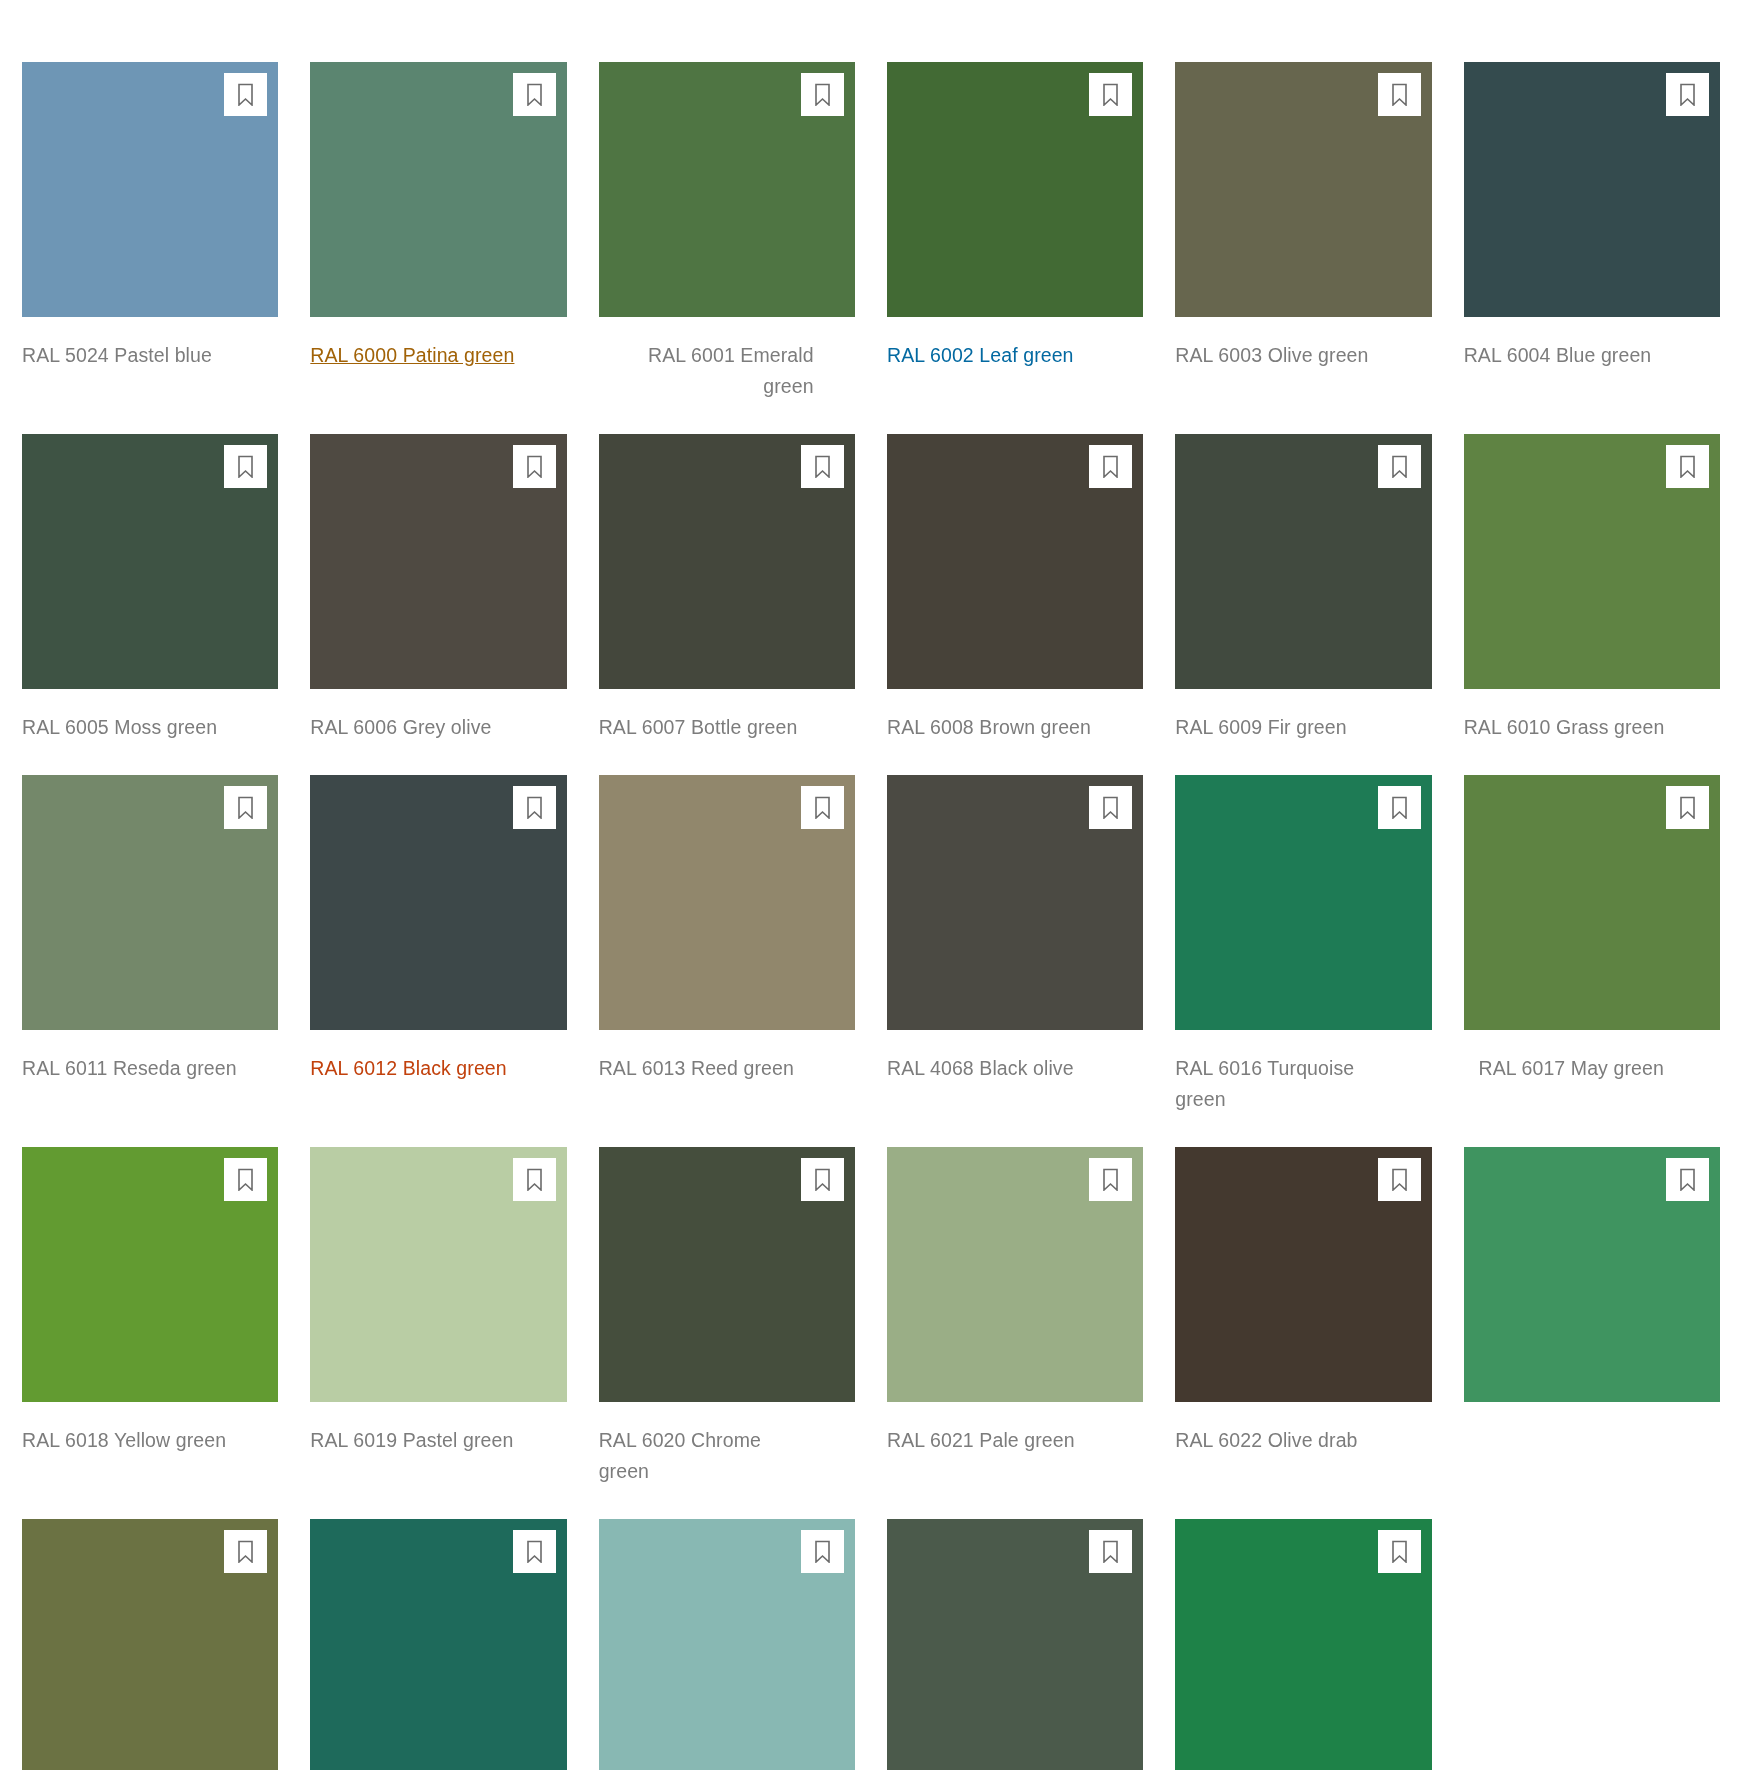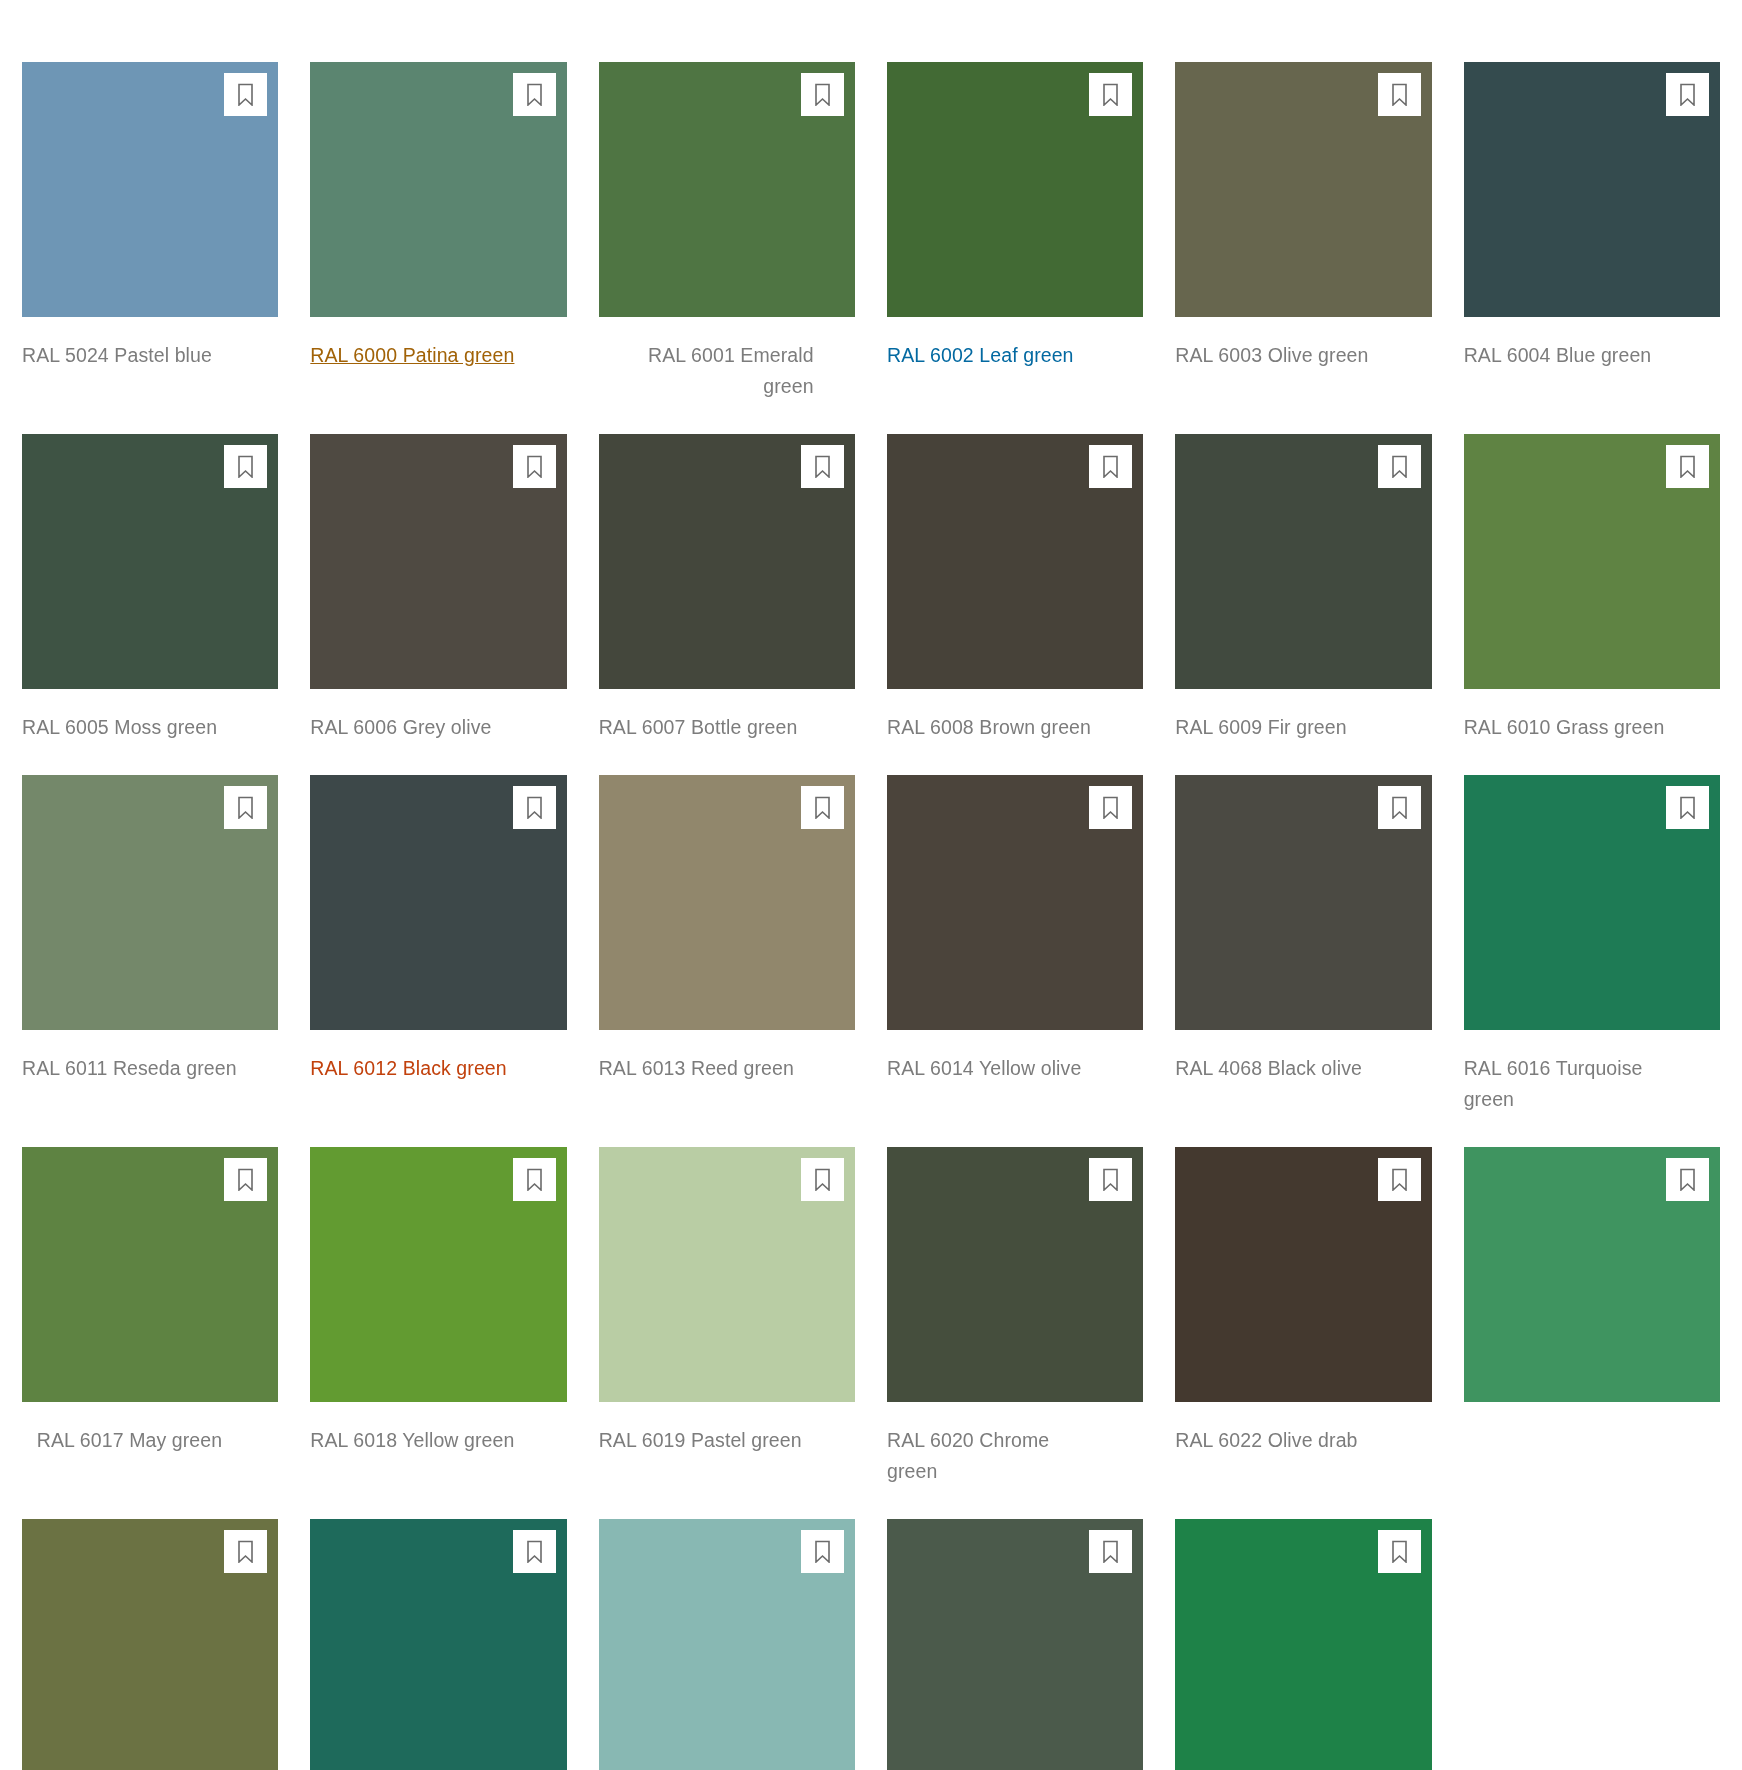--- a/index.html
+++ b/index.html
@@ -223,30 +223,20 @@
       <div class="swatch" style="background: rgb(145, 135, 108);">
         <button class="bookmark-button" style="background: rgb(255, 255, 255);">
           <svg viewBox="0 0 19 23">
             <path d="M3 1.5 h13 v20.5 l-6.5 -6 l-6.5 6 z"></path>
           </svg>
         </button>
       </div>
       <div class="color-label" style="color: rgb(124, 124, 124);">RAL 6013 Reed green</div>
     </div>
     <div class="color-card">
-      <div class="swatch" style="background: rgb(75, 68, 59);">
-        <button class="bookmark-button" style="background: rgb(255, 255, 255);">
-          <svg viewBox="0 0 19 23">
-            <path d="M3 1.5 h13 v20.5 l-6.5 -6 l-6.5 6 z"></path>
-          </svg>
-        </button>
-      </div>
-      <div class="color-label" style="color: rgb(124, 124, 124);">RAL 6014 Yellow olive</div>
-    </div>
-    <div class="color-card">
       <div class="swatch" style="background: rgb(75, 74, 67);">
         <button class="bookmark-button" style="background: rgb(255, 255, 255);">
           <svg viewBox="0 0 19 23">
             <path d="M3 1.5 h13 v20.5 l-6.5 -6 l-6.5 6 z"></path>
           </svg>
         </button>
       </div>
       <div class="color-label" style="color: rgb(124, 124, 124);">RAL 4068 Black olive</div>
     </div>
     <div class="color-card">
@@ -293,20 +283,30 @@
       <div class="swatch" style="background: rgb(69, 78, 61);">
         <button class="bookmark-button" style="background: rgb(255, 255, 255);">
           <svg viewBox="0 0 19 23">
             <path d="M3 1.5 h13 v20.5 l-6.5 -6 l-6.5 6 z"></path>
           </svg>
         </button>
       </div>
       <div class="color-label" style="color: rgb(124, 124, 124);">RAL 6020 Chrome green</div>
     </div>
     <div class="color-card">
+      <div class="swatch" style="background: rgb(154, 174, 134);">
+        <button class="bookmark-button" style="background: rgb(255, 255, 255);">
+          <svg viewBox="0 0 19 23">
+            <path d="M3 1.5 h13 v20.5 l-6.5 -6 l-6.5 6 z"></path>
+          </svg>
+        </button>
+      </div>
+      <div class="color-label" style="color: rgb(124, 124, 124);">RAL 6021 Pale green</div>
+    </div>
+    <div class="color-card">
       <div class="swatch" style="background: rgb(68, 57, 47);">
         <button class="bookmark-button" style="background: rgb(255, 255, 255);">
           <svg viewBox="0 0 19 23">
             <path d="M3 1.5 h13 v20.5 l-6.5 -6 l-6.5 6 z"></path>
           </svg>
         </button>
       </div>
       <div class="color-label" style="color: rgb(124, 124, 124);">RAL 6022 Olive drab</div>
     </div>
     <div class="color-card">

